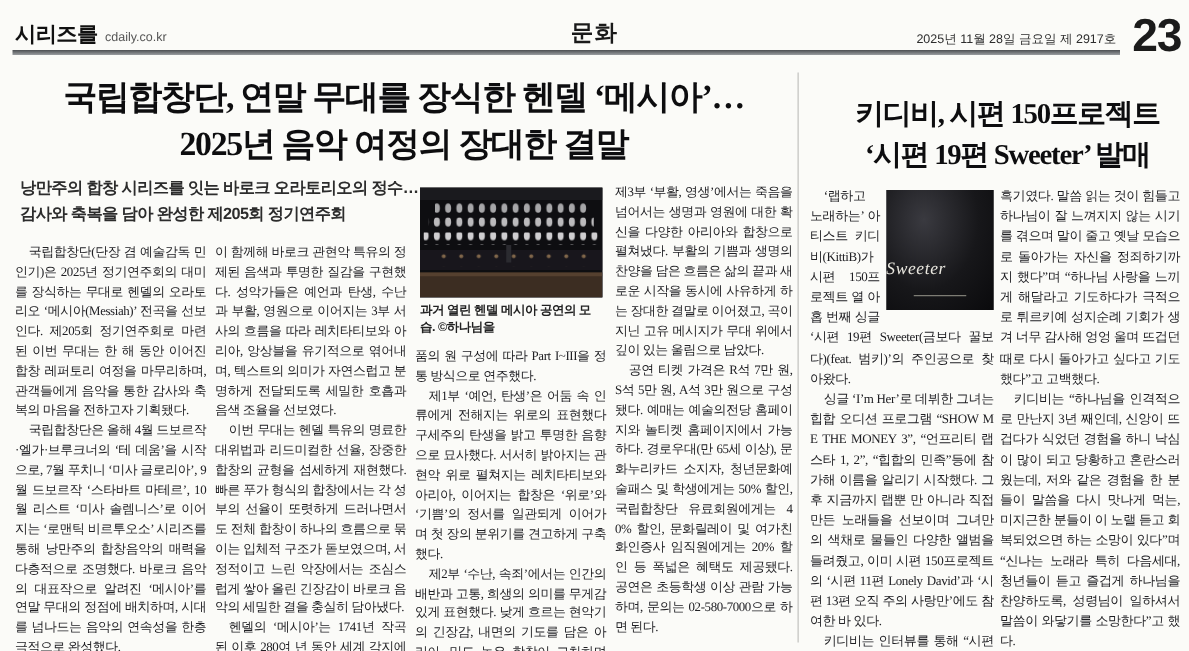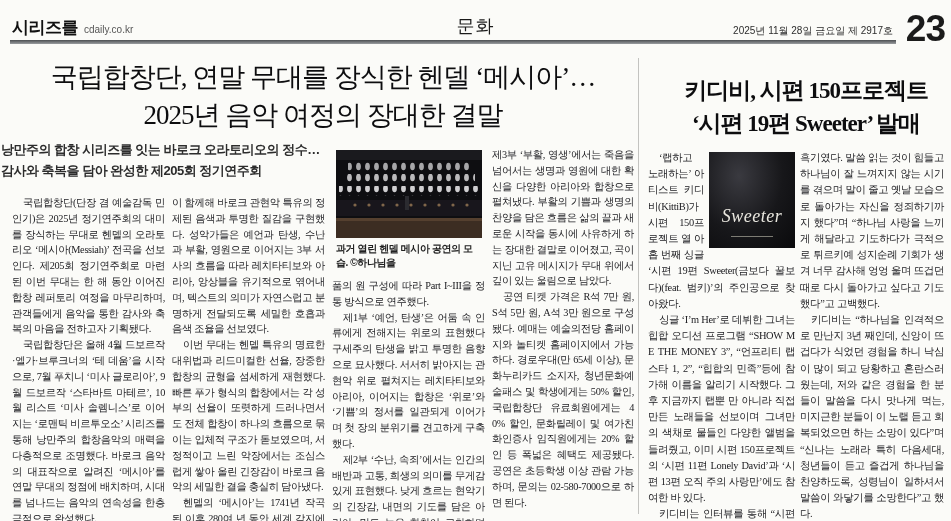--- a/index.html
+++ b/index.html
@@ -10,35 +10,35 @@
     font-family:"Liberation Serif", serif;
     color:#1f1f22;
   }
   .page { position:relative; width:951px; height:521px; }
 
   
   .mast { position:absolute; left:12px; top:16px; white-space:nowrap; }
   .mast-name { font-family:"Liberation Sans", sans-serif; font-weight:700; font-size:17px; letter-spacing:-0.5px; color:#111; }
   .mast-site { font-family:"Liberation Sans", sans-serif; font-size:10px; color:#555; margin-left:6px; }
   .section-title { position:absolute; left:0; right:0; top:14px; text-align:center;
-    font-family:"Liberation Sans", sans-serif; font-size:18px; font-weight:400; color:#1a1a1a; letter-spacing:1px; }
+    font-family:"Liberation Sans", sans-serif; font-size:18px; font-weight:700; color:#1a1a1a; letter-spacing:1px; }
   .issue { position:absolute; right:58px; top:24px; font-family:"Liberation Sans", sans-serif; font-size:10px; color:#2d2d2d; }
   .pageno { position:absolute; right:6px; top:8px; font-family:"Liberation Sans", sans-serif;
     font-weight:700; font-size:37px; color:#1b1b1b; letter-spacing:-1px; }
   .rule { position:absolute; left:10px; top:40px; width:886px; height:4px;
     background:linear-gradient(#4c4f52,#9a9da0); }
 
   
   .divider { position:absolute; left:638px; top:58px; height:456px; width:1px; background:#c3c3c0; }
 
   
   .main-head { position:absolute; left:12px; top:58px; width:622px; margin:0;
-    text-align:center; font-size:27px; line-height:38px; font-weight:400;
+    text-align:center; font-size:27px; line-height:38px; font-weight:700;
     letter-spacing:-1px; color:#0d0d0f; }
-  .subtitle { position:absolute; left:1px; top:139px; width:322px;
+  .subtitle { position:absolute; left:16px; top:139px; width:322px;
     font-family:"Liberation Sans", sans-serif; font-size:13px; font-weight:700;
     line-height:21px; color:#2c2c2c; letter-spacing:-0.5px; }
   .photo { position:absolute; left:336px; top:150px; width:146px; height:88px;
     background:#101013; overflow:hidden; }
   .photo svg { display:block; }
   .caption { position:absolute; left:336px; top:242px; width:146px;
     font-family:"Liberation Sans", sans-serif; font-size:10px; font-weight:700;
     line-height:14px; color:#222; letter-spacing:-0.4px; }
 
   .col { position:absolute; width:153px; font-size:10.3px; line-height:15.8px;
@@ -55,22 +55,22 @@
     text-align:center; font-size:23px; line-height:33px; font-weight:700;
     letter-spacing:-1px; color:#0d0d0f; }
   .scol { position:absolute; width:147px; font-size:10.4px; line-height:16.2px;
     text-align:justify; word-break:break-all; letter-spacing:-0.3px; color:#202024; }
   .scol p { margin:0; text-indent:11px; }
   .scol p.cont { text-indent:0; }
   .scol1 { left:648px; top:150px; }
   .scol2 { left:800px; top:150px; width:144px; }
   .album { float:right; width:86px; height:96px; margin:2px 0 3px 5px; position:relative;
     background:radial-gradient(ellipse at 35% 25%, #3a3a40 0%, #17171a 55%, #0a0a0c 100%); }
-  .album-title { position:absolute; left:0; right:0; top:56px; text-align:center;
-    font-family:"Liberation Serif", serif; font-style:italic; font-size:18px;
+  .album-title { position:absolute; left:0; right:0; top:56px; 
+    font-family:"Liberation Serif", serif; font-style:italic; font-size:14px;
     color:#e9e7df; letter-spacing:0.5px; }
   .album-line { position:absolute; left:22px; right:22px; top:84px; height:1px; background:#7d7c74; }
 </style>
 </head>
 <body>
 
 <div class="page">
 
   <div class="mast">
     <span class="mast-name">시리즈를</span><span class="mast-site">cdaily.co.kr</span>

